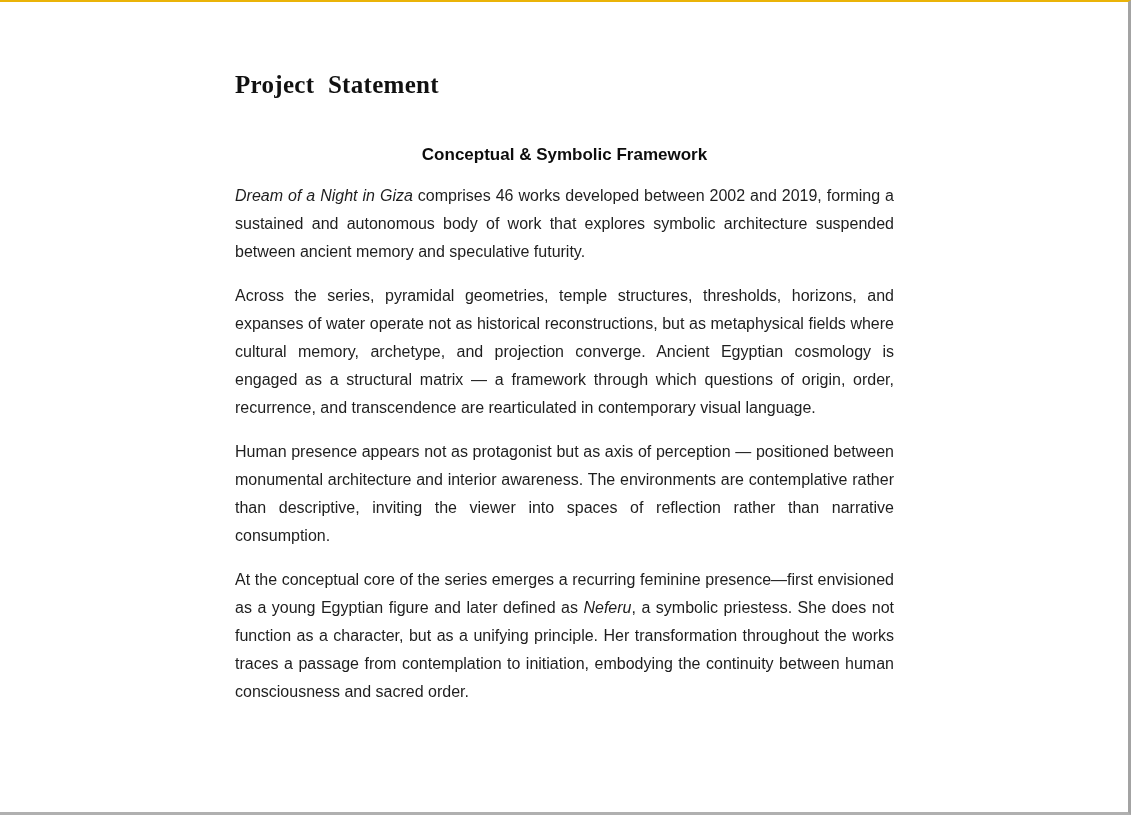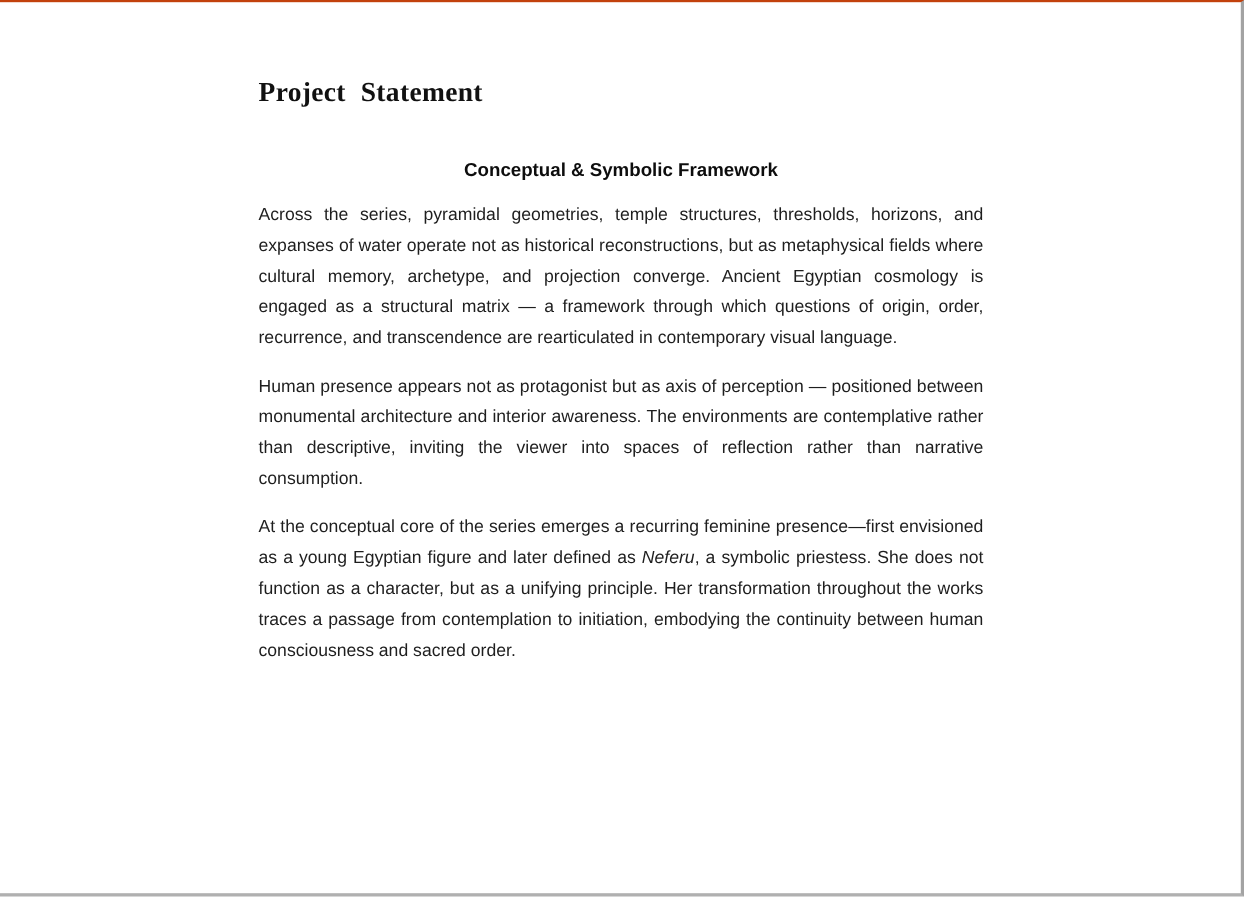--- a/index.html
+++ b/index.html
@@ -9,21 +9,21 @@
     width: 1131px;
     height: 818px;
     overflow: hidden;
     font-family: "Liberation Sans", sans-serif;
   }
   .page {
     position: relative;
     width: 1128px;
     height: 810px;
     background: #ffffff;
-    border-top: 2px solid #c2410c;
+    border-top: 2px solid #eab308;
     border-right: 3px solid #a3a3a3;
     border-bottom: 3px solid #b0b0b0;
     box-sizing: content-box;
   }
   .content {
     position: absolute;
     left: 235px;
     top: 0;
     width: 659px;
   }
@@ -62,18 +62,19 @@
   }
 </style>
 </head>
 <body>
 
 <div class="page">
   <div class="content">
     <h1 class="doc-title">Project Statement</h1>
     <h2 class="section-heading">Conceptual &amp; Symbolic Framework</h2>
     <div class="paragraphs" id="paragraphs">
+        <p><em>Dream of a Night in Giza</em><span> comprises 46 works developed between 2002 and 2019, forming a sustained and autonomous body of work that explores symbolic architecture suspended between ancient memory and speculative futurity.</span></p>
         <p><span>Across the series, pyramidal geometries, temple structures, thresholds, horizons, and expanses of water operate not as historical reconstructions, but as metaphysical fields where cultural memory, archetype, and projection converge. Ancient Egyptian cosmology is engaged as a structural matrix — a framework through which questions of origin, order, recurrence, and transcendence are rearticulated in contemporary visual language.</span></p>
         <p><span>Human presence appears not as protagonist but as axis of perception — positioned between monumental architecture and interior awareness. The environments are contemplative rather than descriptive, inviting the viewer into spaces of reflection rather than narrative consumption.</span></p>
         <p><span>At the conceptual core of the series emerges a recurring feminine presence—first envisioned as a young Egyptian figure and later defined as </span><em>Neferu</em><span>, a symbolic priestess. She does not function as a character, but as a unifying principle. Her transformation throughout the works traces a passage from contemplation to initiation, embodying the continuity between human consciousness and sacred order.</span></p>
       </div>
   </div>
 </div>
 
 </body></html>

